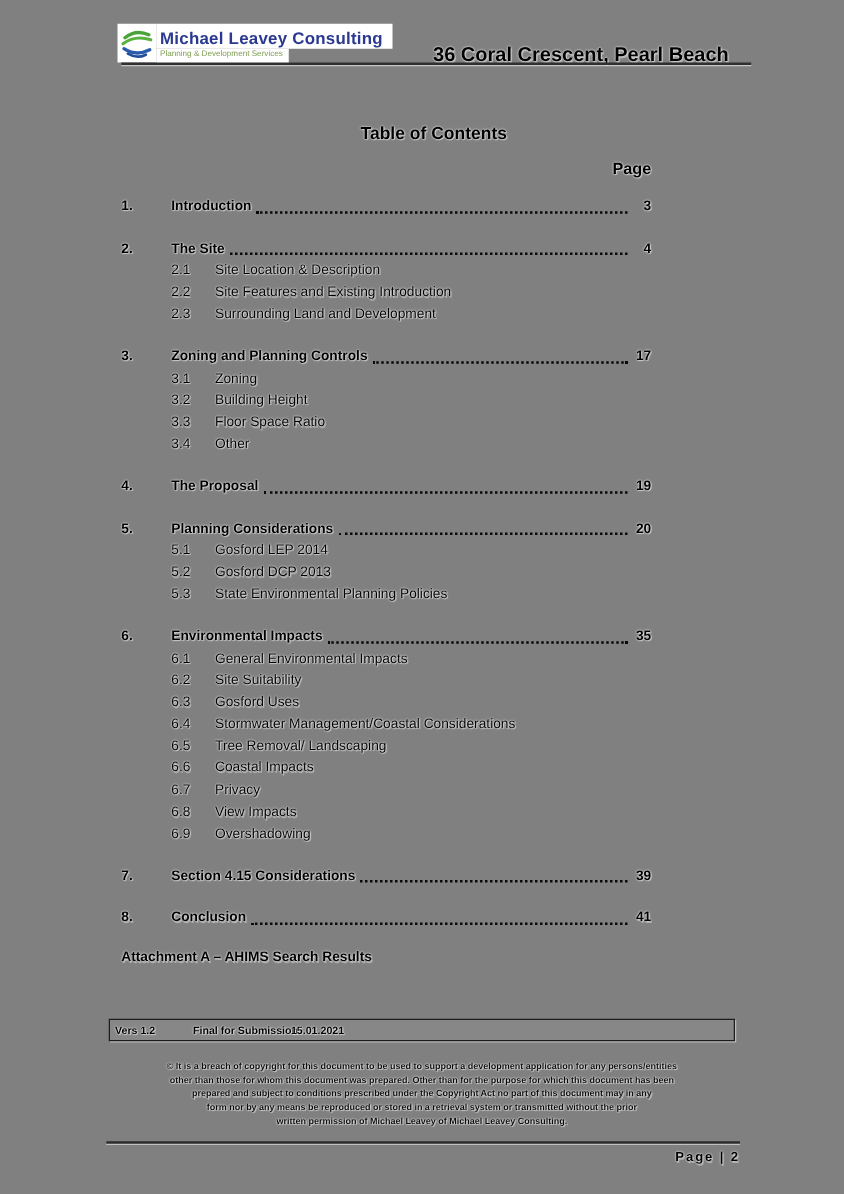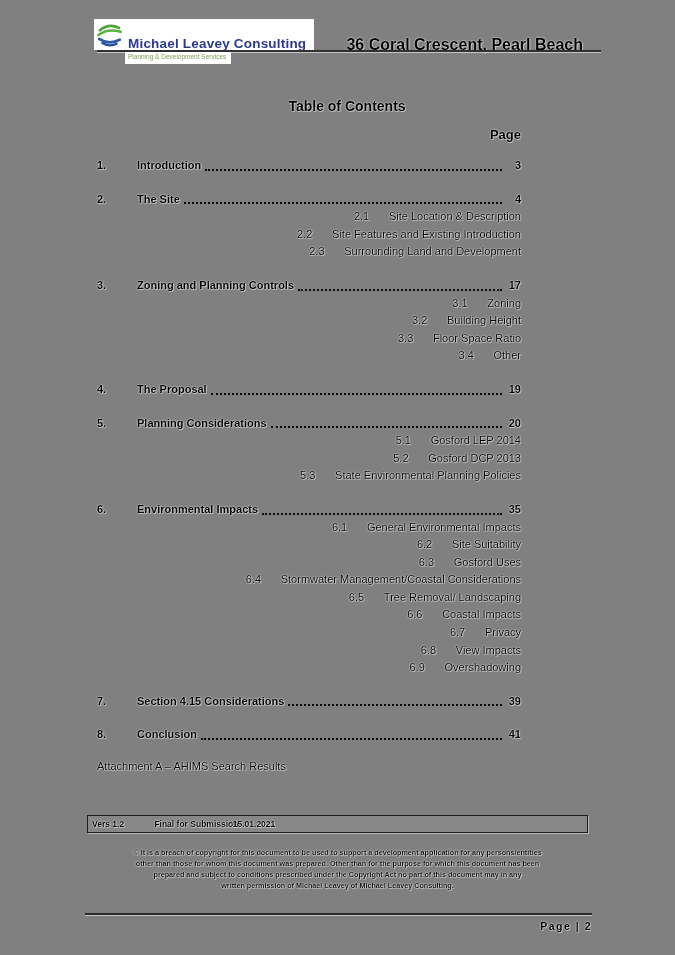--- a/index.html
+++ b/index.html
@@ -13,38 +13,38 @@
     font-family:"Liberation Sans",sans-serif;
     color:var(--ink);
     position:relative;
   }
   .halo{ text-shadow:0 0 1px rgba(255,255,255,.95), 0 0 2px rgba(255,255,255,.65), 1px 1px 0 rgba(255,255,255,.35); }
 
   
   .logo-block{position:absolute;left:94px;top:19px;display:flex;align-items:flex-start;}
   .logo-icon-box{background:#fff;width:31px;height:31px;display:flex;align-items:center;justify-content:center;}
   .logo-text-col{display:flex;flex-direction:column;align-items:flex-start;}
-  .logo-brand{background:#fff;font-size:13.5px;font-weight:700;color:var(--brand);padding:17px 8px 1px 3px;letter-spacing:.2px;line-height:15px;}
+  .logo-brand{background:#fff;font-size:13.5px;font-weight:700;color:var(--brand);padding:4px 8px 1px 3px;letter-spacing:.2px;line-height:15px;}
   .logo-tagline{background:#fff;font-size:6.5px;color:var(--tagline);padding:1px 5px 3px 3px;line-height:8px;}
   .header-address{position:absolute;top:36px;right:92px;font-size:16px;font-weight:700;}
   .header-rule{position:absolute;top:50px;left:97px;width:504px;height:2px;background:#303030;box-shadow:0 1px 0 rgba(255,255,255,.55);}
 
   
   .toc-title{position:absolute;top:98px;left:0;width:675px;text-align:center;font-size:14px;font-weight:700;padding-left:19px;}
   .page-label{position:absolute;top:127px;left:97px;width:424px;text-align:right;font-size:13px;font-weight:700;}
   .toc-list{position:absolute;top:157px;left:97px;width:424px;font-size:11px;}
   .toc-row{display:flex;height:17.6px;line-height:17.6px;white-space:nowrap;}
   .toc-row.main:not(:first-child){margin-top:16px;}
   .toc-row.main .toc-num{width:40px;font-weight:700;flex:0 0 40px;}
   .toc-row.main .toc-title-txt{font-weight:700;}
   .toc-row.main .toc-page{font-weight:700;min-width:16px;text-align:right;}
-  .toc-row.sub{padding-left:40px;justify-content:flex-end;}
+  .toc-row.sub{padding-left:40px;}
   .toc-row.sub .toc-num{width:35px;flex:0 0 35px;}
   .leader{flex:1;border-bottom:2px dotted #0a0a0a;align-self:flex-end;margin:0 3px 4px 4px;min-width:20px;}
-  .attachment-row{margin-top:14px;font-weight:400;height:17.6px;line-height:17.6px;}
+  .attachment-row{margin-top:14px;font-weight:700;height:17.6px;line-height:17.6px;}
 
   
   .version-box{
     position:absolute;top:815px;left:87px;width:501px;height:18px;
     border:1px solid #1d1d1d;box-shadow:1px 1px 0 rgba(255,255,255,.45);
     font-size:8.5px;font-weight:700;line-height:16px;padding-left:4px;
     background:rgba(255,255,255,.06);white-space:nowrap;
   }
   .version-box .vb-version{display:inline-block;width:60px;}
   .version-box .vb-status{display:inline-block;width:76px;}
@@ -211,18 +211,19 @@
 <div class="version-box halo">
   <span class="vb-version">Vers 1.2</span>
   <span class="vb-status">Final for Submission</span>
   <span class="vb-date">15.01.2021</span>
 </div>
 
 <div class="disclaimer halo">
   <div>© It is a breach of copyright for this document to be used to support a development application for any persons/entities</div>
   <div>other than those for whom this document was prepared. Other than for the purpose for which this document has been</div>
   <div>prepared and subject to conditions prescribed under the Copyright Act no part of this document may in any</div>
+  <div>form nor by any means be reproduced or stored in a retrieval system or transmitted without the prior</div>
   <div>written permission of Michael Leavey of Michael Leavey Consulting.</div>
 </div>
 
 <div class="footer-rule"></div>
 <div class="footer-left halo">Statement of Environmental Effects</div>
 <div class="footer-right halo">Page | 2</div>
 
 </body></html>

